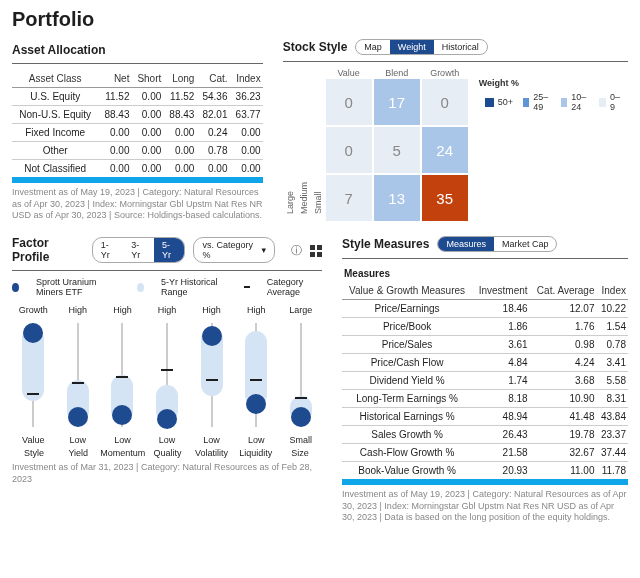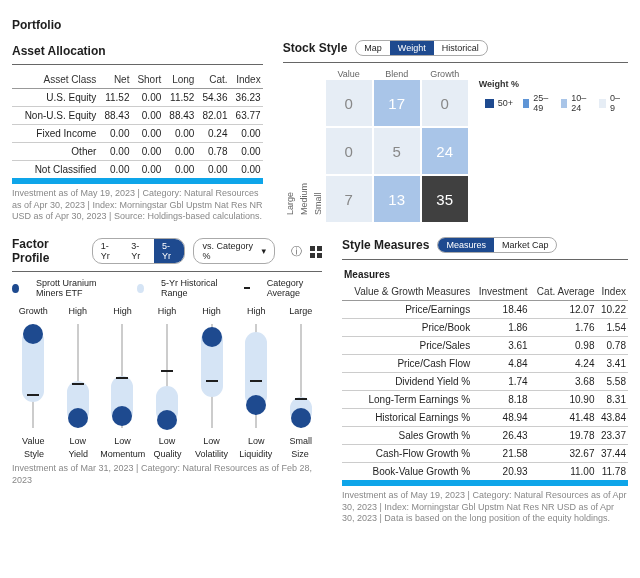--- a/index.html
+++ b/index.html
@@ -1,46 +1,46 @@
 <!DOCTYPE html>
 <html><head>
 <meta charset="utf-8">
 <style>
 body{font-family:Arial,Helvetica,sans-serif;font-size:11px;color:#1e1e1e;margin:0;padding:8px 12px;width:640px;box-sizing:border-box;background:#fff}
-h2{font-size:12px;font-weight:700;margin:10px 0 8px 0;color:#1e1e1e}
+h2{font-size:20px;font-weight:700;margin:0 0 8px 0;color:#1e1e1e}
 h3{font-size:12px;font-weight:700;margin:4px 0 6px 0}
 .hr{border-top:1px solid #666;margin:2px 0 6px 0}
 .row{display:flex;gap:20px}
 .left{width:310px}
 .right{flex:1}
 table{border-collapse:collapse;width:100%;font-size:10px}
 th,td{padding:3px 2px;text-align:right;font-weight:400}
 th{border-bottom:1px solid #999;color:#333;font-size:10px}
-td:first-child,th:first-child{text-align:right}
+td:first-child,th:first-child{text-align:center}
 tr.br td{border-bottom:1px solid #ccc}
 .lastrow td{border-bottom:6px solid #0ea5e9}
 .foot{font-size:9px;color:#888;margin-top:4px;line-height:1.3}
 .pill-row{display:inline-flex;border:1px solid #aaa;border-radius:10px;overflow:hidden;font-size:9px}
 .pill-row span{padding:2px 8px;cursor:pointer}
 .pill-row span.active{background:#1e4a8f;color:#fff}
 .hdr-row{display:flex;align-items:center;gap:8px;margin-bottom:6px}
 .hdr-row h3{margin:0}
 .fp-dd{font-size:9px;border:1px solid #aaa;border-radius:10px;padding:2px 8px;display:inline-flex;align-items:center;gap:3px}
 .info-ico{font-size:11px;color:#666}
 .grid-ico svg{vertical-align:middle}
 .stylebox{display:flex;margin-top:6px}
 .sb-labels{display:flex;flex-direction:column;justify-content:space-around;font-size:9px;color:#666;writing-mode:vertical-rl;transform:rotate(180deg)}
 .sb-labels span{padding:8px 2px}
 .sb-top{display:flex;font-size:9px;color:#666}
 .sb-top span{width:48px;text-align:center}
 .sb-grid{display:grid;grid-template-columns:repeat(3,48px);grid-auto-rows:48px}
 .sb-cell{display:flex;align-items:center;justify-content:center;font-size:15px;color:#fff;box-sizing:border-box;border:1px solid #fff}
 .w0{background:#e6edf5;color:#888}
 .w10{background:#a9c5e8}
-.w25{background:#404040}
+.w25{background:#c2410c}
 .sb-legend{font-size:9px;color:#333;margin-left:10px;margin-top:10px}
 .sb-legend b{display:block;margin-bottom:3px}
 .sb-legend div{display:flex;align-items:center;gap:4px;margin:1px 3px}
 .sq{width:9px;height:9px;display:inline-block}
 .fp-chart{display:flex;margin-top:8px;gap:2px}
 .fp-col{flex:1;position:relative;height:140px;text-align:center}
 .fp-track{position:absolute;left:50%;top:18px;bottom:18px;width:2px;background:#ccc;transform:translateX(-50%)}
 .fp-range{position:absolute;left:50%;transform:translateX(-50%);width:22px;background:#d5e4f5;border-radius:11px}
 .fp-dot{position:absolute;left:50%;transform:translate(-50%,-50%);width:20px;height:20px;border-radius:50%;background:#1e4a8f}
 .fp-dash{position:absolute;left:50%;transform:translate(-50%,-50%);width:12px;height:2px;background:#1e1e1e}

